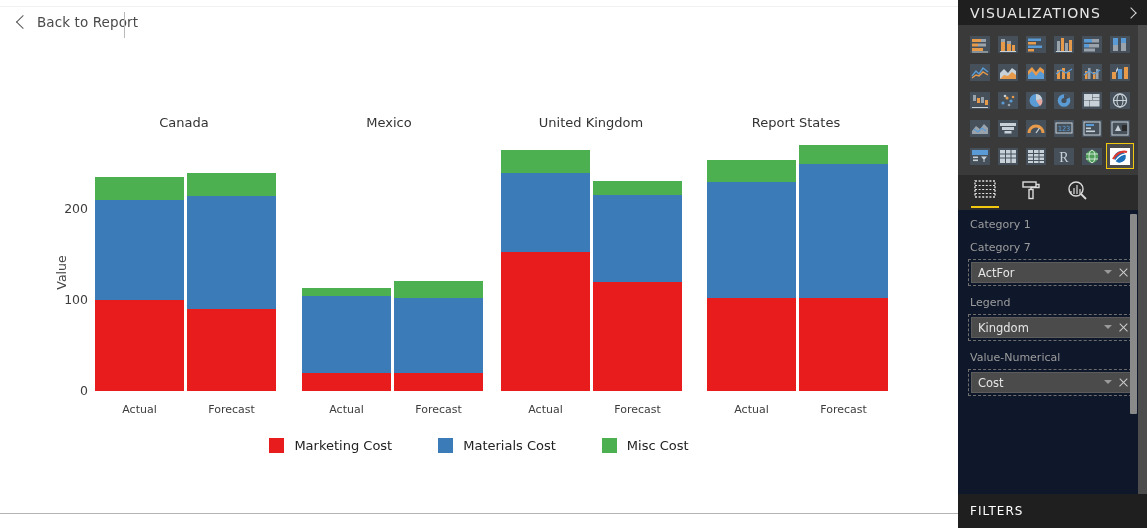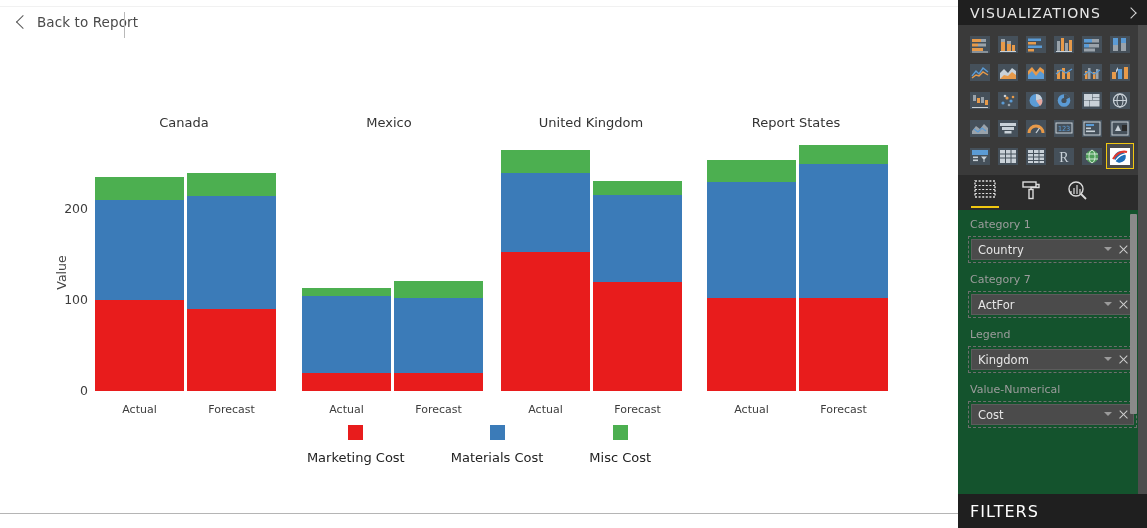--- a/index.html
+++ b/index.html
@@ -84,21 +84,21 @@
     position: absolute; font-size: 11px; color: #3d3d3d;
     text-align: center; white-space: nowrap;
   }
 
   
   #legend {
     position: absolute; left: 0; top: 432px; width: 958px; height: 26px;
     display: flex; align-items: center; justify-content: center; gap: 46px;
     padding-left: 0;
   }
-  .legend-item { display: flex; align-items: center; gap: 10px; cursor: pointer; flex-direction: column; }
+  .legend-item { display: flex; gap: 10px; cursor: pointer; }
   .legend-swatch { width: 15px; height: 15px; display: block; }
   .legend-text { font-size: 13px; color: #222222; white-space: nowrap; }
 
   #canvas-divider {
     position: absolute; left: 0; top: 513px; width: 958px; height: 1px;
     background: #b5b5b5;
   }
 
   
   #viz-panel {
@@ -153,21 +153,21 @@
     width: 34px; height: 33px; display: flex; align-items: flex-start;
     justify-content: center; cursor: pointer; position: relative; padding-top: 4px;
   }
   .well-tab.active::after {
     content: ""; position: absolute; left: 3px; bottom: 1px;
     width: 28px; height: 2.5px; background: #f2c811;
   }
 
   #wells {
     position: absolute; left: 0; top: 210px; width: 189px; height: 284px;
-    background: #14532d;
+    background: #0f172a;
     padding: 8px 10px 4px 10px;
     overflow: hidden;
   }
   .well-group { margin-bottom: 10px; }
   .well-label {
     font-size: 11px; color: #9c9c9c; margin: 0 0 5px 2px;
   }
   .well-box {
     border: 1px dashed #6e6e6e; padding: 2px; background: transparent;
   }
@@ -206,21 +206,21 @@
     position: absolute; left: 172px; top: 210px;
     width: 7px; height: 284px; background: #343434;
   }
 
   #filters-bar {
     position: absolute; left: 0; top: 494px; width: 189px; height: 34px;
     background: #1f1f1f;
     display: flex; align-items: center; padding-left: 12px;
   }
   #filters-bar .fb-title {
-    font-size: 16px; color: #ffffff; letter-spacing: 1px;
+    font-size: 12px; color: #ffffff; letter-spacing: 1px;
   }
   #panel-right-strip {
     position: absolute; left: 180px; top: 25px; width: 9px; height: 469px;
     background: #4d4d4d;
   }
 </style>
 </head>
 <body>
 
 <div id="report-area">
@@ -614,27 +614,20 @@
         <line x1="14" y1="9" x2="14" y2="14" stroke="#dcdcdc" stroke-width="1.2"></line>
         <line x1="15" y1="14" x2="20" y2="19" stroke="#dcdcdc" stroke-width="1.8"></line>
       </svg>
     </div>
   </div>
 
   <div id="wells-scroll-track"></div>
   <div id="wells">
       <div class="well-group">
         <div class="well-label">Category 1</div>
-        <div class="well-box">
-          <div class="well-field">
-            <span class="wf-name">Country</span>
-            <span class="wf-caret"></span>
-            <span class="wf-close"></span>
-          </div>
-        </div>
       </div>
       <div class="well-group">
         <div class="well-label">Category 7</div>
         <div class="well-box">
           <div class="well-field">
             <span class="wf-name">ActFor</span>
             <span class="wf-caret"></span>
             <span class="wf-close"></span>
           </div>
         </div>

